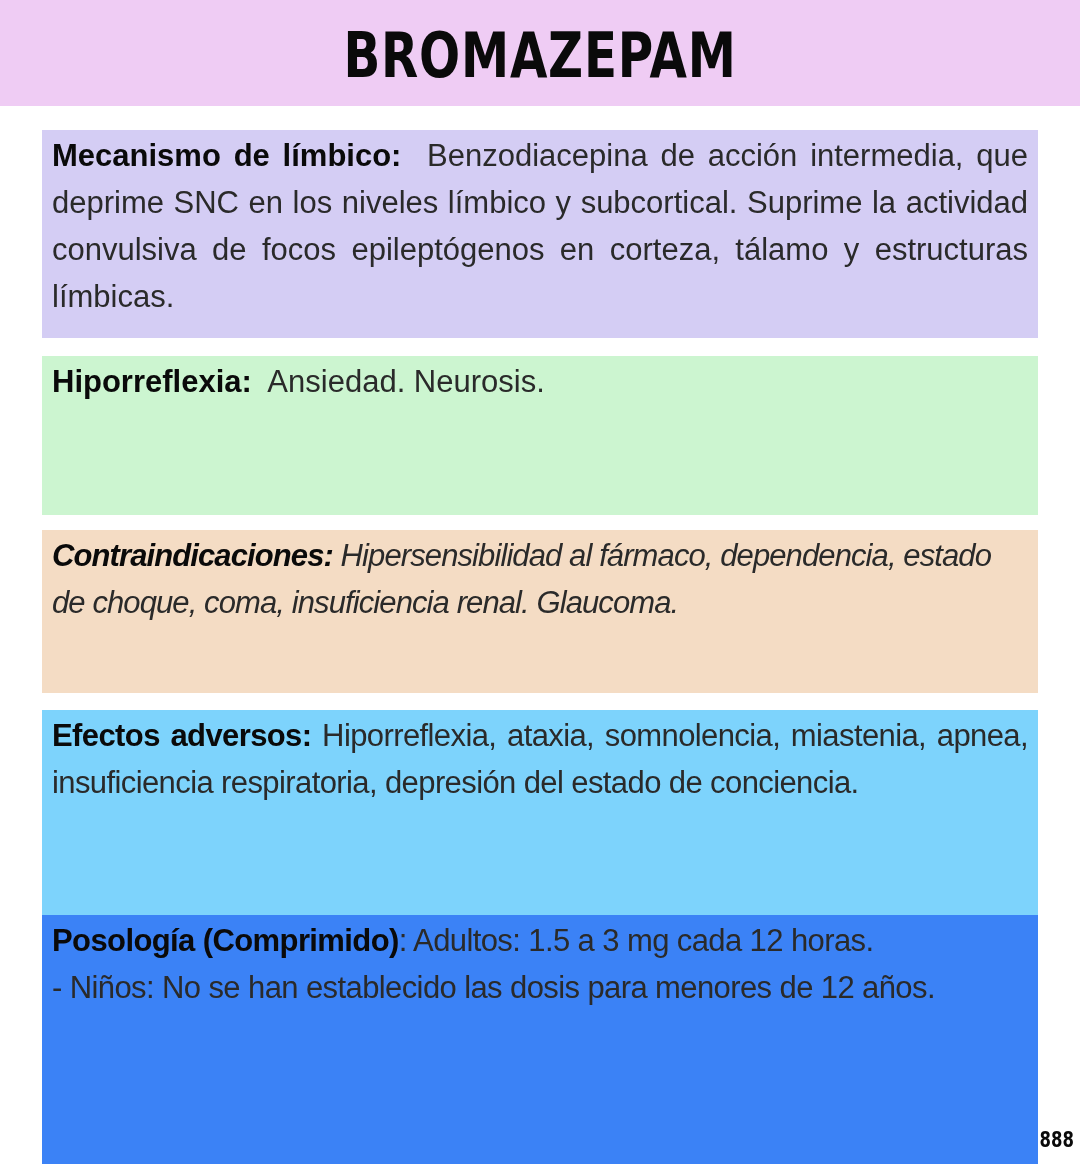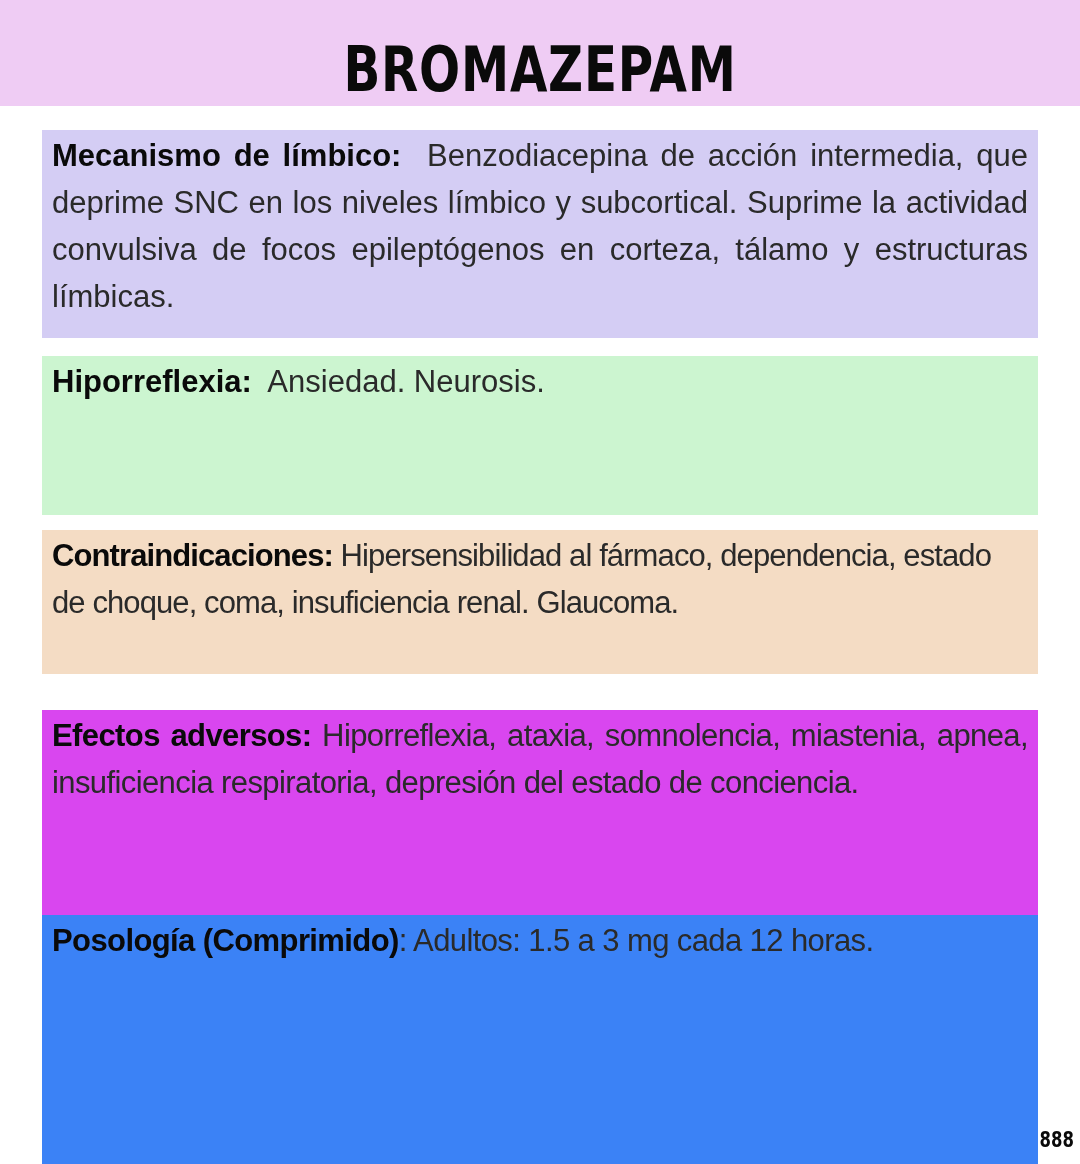--- a/index.html
+++ b/index.html
@@ -14,21 +14,21 @@
       overflow: hidden;
       font-family: "Liberation Sans", sans-serif;
       color: #1a1a1a;
     }
     .header {
       position: absolute;
       left: 0; top: 0;
       width: 1080px;
       height: 106px;
       display: flex;
-      align-items: flex-end;
+      align-items: center;
       justify-content: center;
     }
     .title {
       font-family: "DejaVu Sans", sans-serif;
       font-weight: bold;
       font-size: 62px;
       letter-spacing: 1px;
       color: #0a0a0a;
       transform: scaleX(0.78);
       transform-origin: center;
@@ -79,31 +79,34 @@
     <span class="label">Mecanismo de límbico:</span><span class="body-text" style="white-space:pre-wrap;">  Benzodiacepina de acción intermedia, que deprime SNC en los niveles límbico y subcortical. Suprime la actividad convulsiva de focos epileptógenos en corteza, tálamo y estructuras límbicas.</span>
   </p>
 </div>
 
 <div class="box" style="top:356px; height:159px; background:#CCF5D0;">
   <p class="left">
     <span class="label">Hiporreflexia:</span><span class="body-text" style="white-space:pre-wrap;text-align:center;">  Ansiedad. Neurosis.</span>
   </p>
 </div>
 
-<div class="box" style="top:530px; height:144px; background:#F4DCC4; letter-spacing:-0.9px;">
+<div class="box" style="top:530px; height:163px; background:#F4DCC4; letter-spacing:-0.9px;font-style:italic;">
   <p class="left">
     <span class="label">Contraindicaciones:</span><span class="body-text" style="white-space:pre-wrap;"> Hipersensibilidad al fármaco, dependencia, estado de choque, coma, insuficiencia renal. Glaucoma.</span>
   </p>
 </div>
 
-<div class="box" style="top:710px; height:244px; background:#d946ef; letter-spacing:-0.6px;">
+<div class="box" style="top:710px; height:244px; background:#7dd3fc; letter-spacing:-0.6px;">
   <p>
     <span class="label">Efectos adversos:</span><span class="body-text" style="white-space:pre-wrap;"> Hiporreflexia, ataxia, somnolencia, miastenia, apnea, insuficiencia respiratoria, depresión del estado de conciencia.</span>
   </p>
 </div>
 
 <div class="box" style="top:915px; height:291px; background:#3b82f6; letter-spacing:-0.6px;">
   <p class="left">
     <span class="label">Posología (Comprimido)</span><span class="body-text">: Adultos: 1.5 a 3 mg cada 12 horas.</span>
   </p>
+  <p>
+    <span class="body-text">- Niños: No se han establecido las dosis para menores de 12 años.</span>
+  </p>
 </div>
 
 <div class="page-num">888</div>
 
 </body></html>

